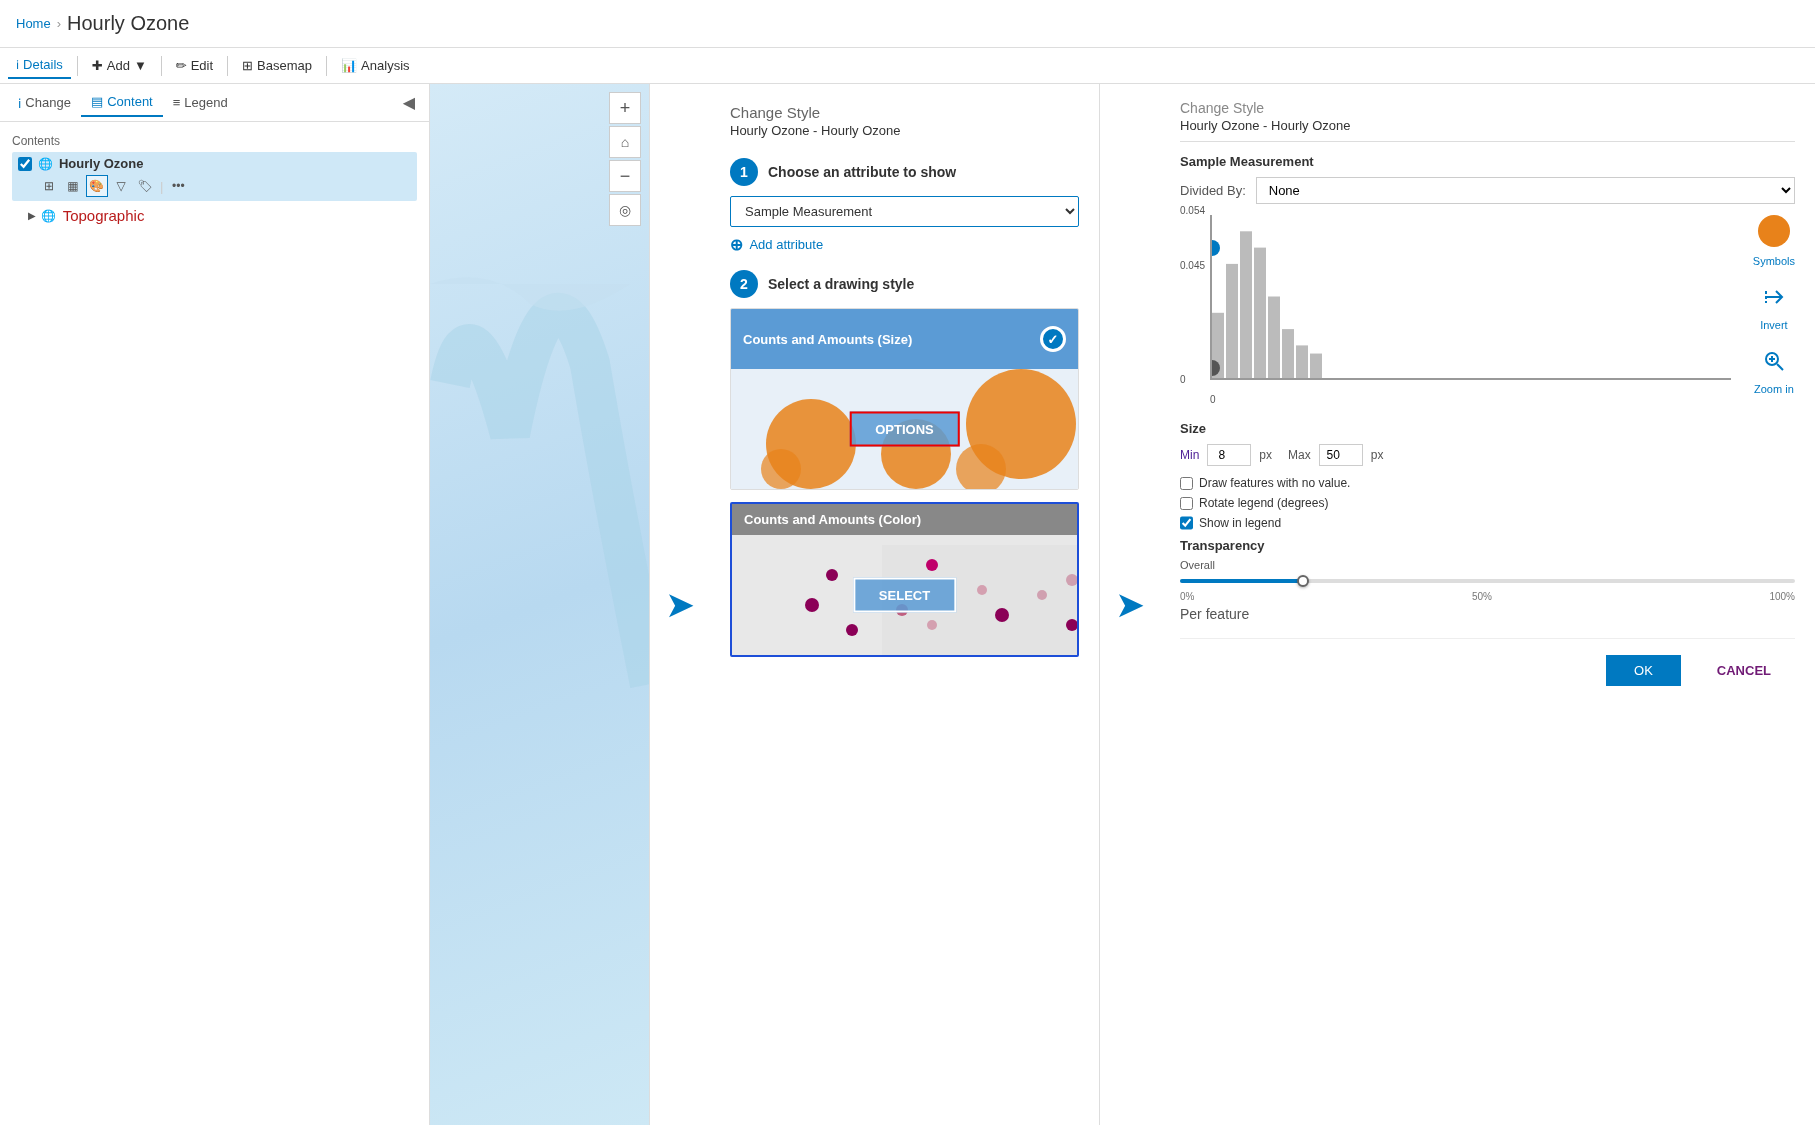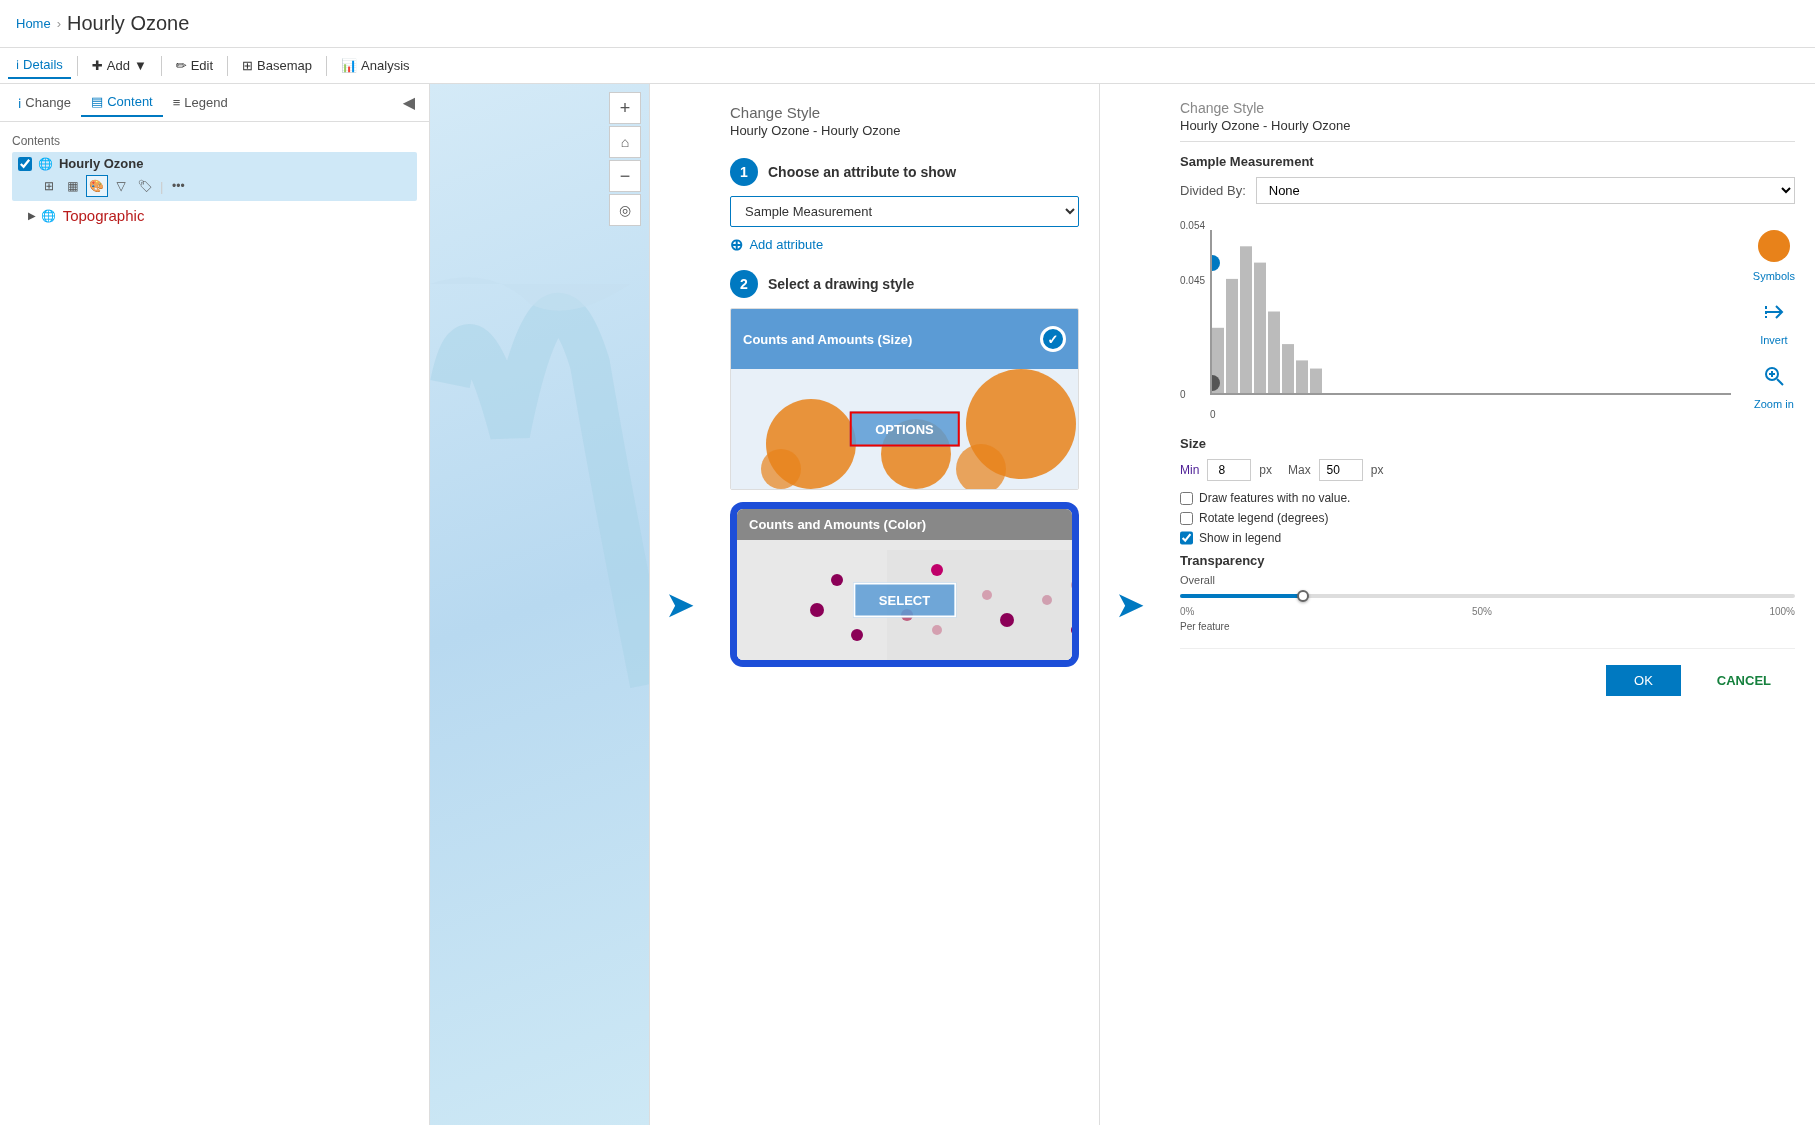--- a/index.html
+++ b/index.html
@@ -148,21 +148,21 @@
             <circle cx="80" cy="75" r="45" fill="#e8821a" opacity="0.85"></circle>
             <circle cx="185" cy="85" r="35" fill="#e8821a" opacity="0.85"></circle>
             <circle cx="290" cy="55" r="55" fill="#e8821a" opacity="0.85"></circle>
             <circle cx="250" cy="100" r="25" fill="#e8821a" opacity="0.7"></circle>
             <circle cx="50" cy="100" r="20" fill="#e8821a" opacity="0.7"></circle>
           </svg>
           <button style="position:absolute;top:50%;left:50%;transform:translate(-50%,-50%);padding:8px 24px;font-size:13px;font-weight:700;color:#fff;border:2px solid #e00;background:rgba(91,155,213,0.85);cursor:pointer;z-index:2;">OPTIONS</button>
         </div>
       </div>
 
-      <div style="margin-bottom:12px;border:7px solid #1d4ed8;border-radius:13px;overflow:hidden;cursor:pointer;">
+      <div style="margin-bottom:12px;border:2px solid #1d4ed8;border-radius:2px;overflow:hidden;cursor:pointer;">
         <div style="padding:8px 12px;font-size:13px;font-weight:600;color:#fff;background:#888;display:flex;align-items:center;justify-content:space-between;">
           <span>Counts and Amounts (Color)</span>
         </div>
         <div style="height:120px;position:relative;overflow:hidden;background:#f0f0f0;">
 
           <svg width="100%" height="100%" style="position:absolute;top:0;left:0;">
             <rect width="100%" height="100%" fill="#e8e8e8"></rect>
             <path d="M150,10 L350,10 L350,120 L150,120 Z" fill="#ddd" opacity="0.4"></path>
             <circle cx="100" cy="40" r="6" fill="#8b0057"></circle>
             <circle cx="200" cy="30" r="6" fill="#c0006a"></circle>
@@ -185,21 +185,21 @@
   <div style="display:flex;align-items:center;justify-content:center;width:60px;flex-shrink:0;background:#fff;">
     <span style="font-size:36px;color:#0079c1;">➤</span>
   </div>
 
   <div style="flex:1;min-width:0;padding:16px 20px;overflow-y:auto;background:#fff;">
     <div style="font-size:14px;color:#888;margin-bottom:2px;">Change Style</div>
     <div style="font-size:13px;color:#333;margin-bottom:12px;border-bottom:1px solid #ddd;padding-bottom:8px;">Hourly Ozone - Hourly Ozone</div>
 
     <div style="font-size:13px;font-weight:700;color:#333;margin-bottom:8px;">Sample Measurement</div>
 
-    <div style="display:flex;align-items:center;gap:10px;margin-bottom:16px;">
+    <div style="display:flex;align-items:center;gap:10px;margin-bottom:1px;">
       <span style="font-size:13px;color:#555;">Divided By:</span>
       <select style="flex:1;padding:4px 8px;border:1px solid #ccc;font-size:13px;background:#fff;">
         <option>None</option>
       </select>
     </div>
 
     <div style="display:flex;gap:12px;margin-bottom:16px;">
 
       <div style="flex:1;position:relative;height:200px;">
 
@@ -284,22 +284,22 @@
         <div style="height:4px;background:#ddd;border-radius:2px;margin:8px 0;position:relative;">
           <div style="position:absolute;left:0;top:0;width:20%;height:100%;background:#0079c1;border-radius:2px;"></div>
           <div style="position:absolute;top:-4px;left:19%;width:12px;height:12px;border-radius:50%;background:#fff;border:2px solid #666;cursor:pointer;box-shadow:0 1px 3px rgba(0,0,0,0.3);"></div>
         </div>
       </div>
       <div style="display:flex;justify-content:space-between;font-size:10px;color:#777;margin-bottom:2px;">
         <span>0%</span>
         <span>50%</span>
         <span>100%</span>
       </div>
-      <div style="font-size:10px;color:#555;margin-top:4px;">Per feature</div>
+      <div style="font-size:14px;color:#555;margin-top:4px;">Per feature</div>
     </div>
 
     <div style="display:flex;justify-content:flex-end;gap:12px;padding:16px 0 8px 0;margin-top:16px;border-top:1px solid #eee;">
       <button style="padding:8px 28px;background:#0079c1;color:#fff;border:none;cursor:pointer;font-size:13px;">OK</button>
-      <button style="padding:8px 24px;background:none;color:#15803d;border:none;cursor:pointer;font-size:13px;font-weight:700;">CANCEL</button>
+      <button style="padding:8px 24px;background:none;color:#701a75;border:none;cursor:pointer;font-size:13px;font-weight:700;">CANCEL</button>
     </div>
   </div>
 
 </div>
 
 </body></html>

